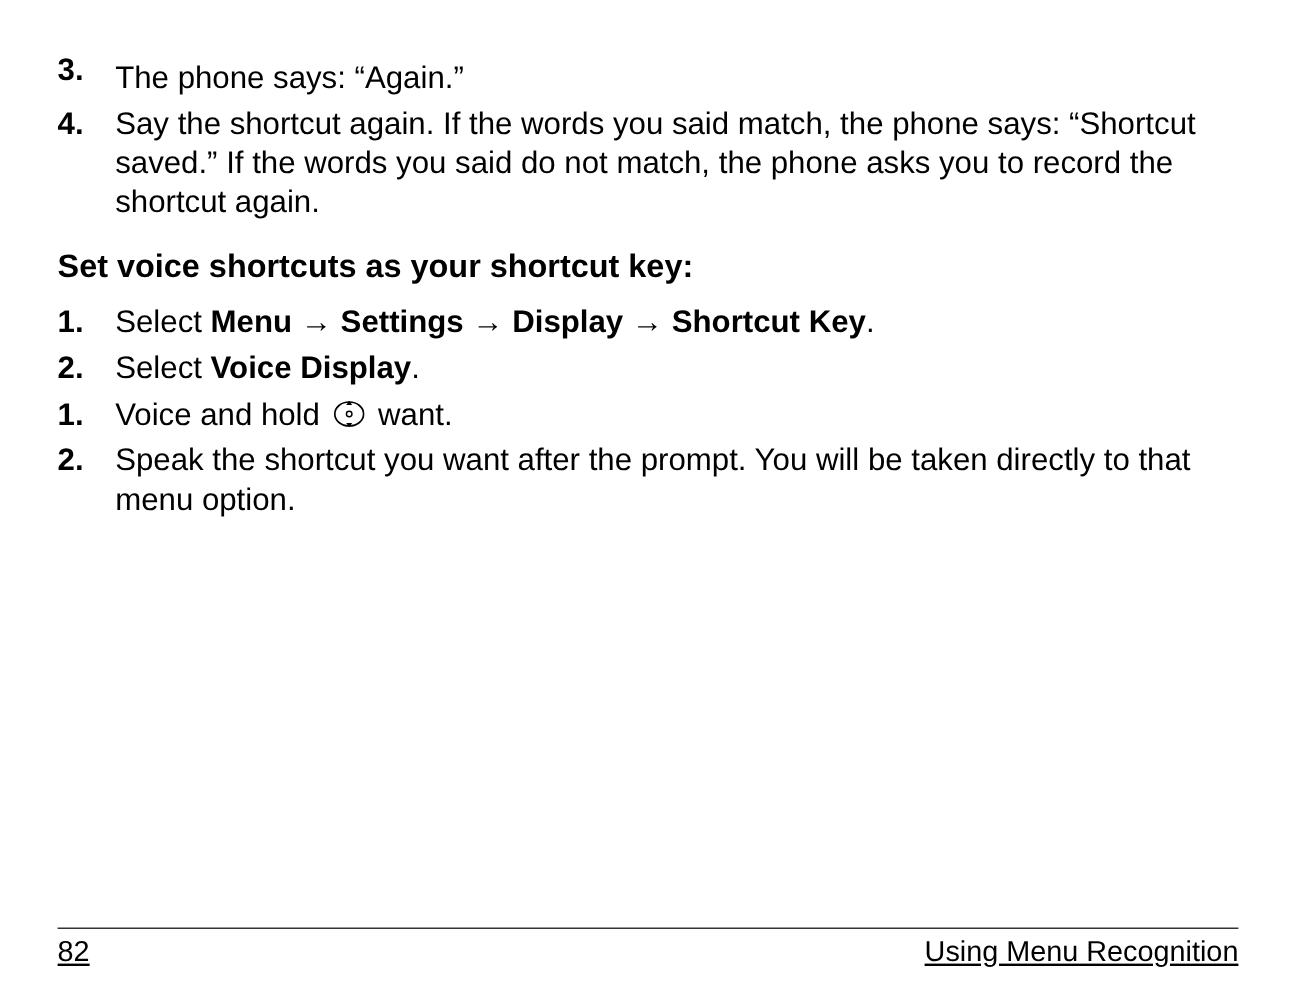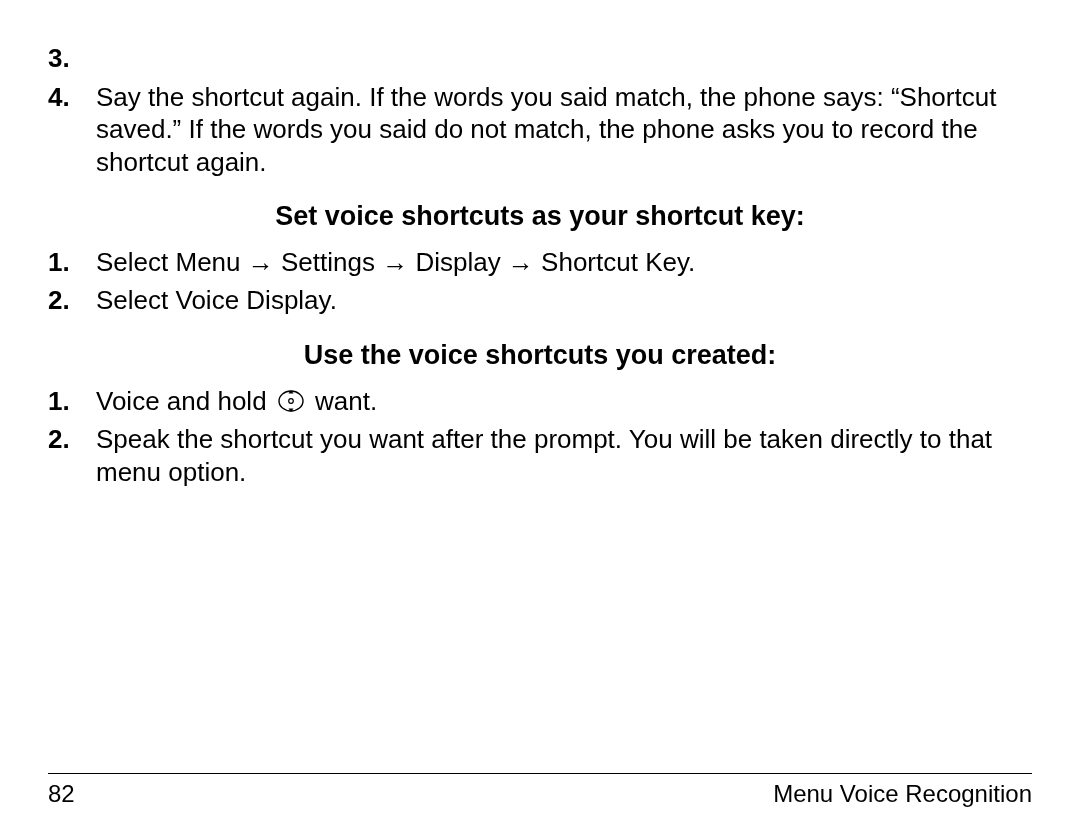--- a/index.html
+++ b/index.html
@@ -35,24 +35,23 @@
     flex: 1;
   }
   .para-sub {
     margin-top: 6px;
   }
   .heading {
     font-weight: bold;
     font-size: 27px;
     margin-top: 22px;
     margin-bottom: 12px;
-    text-align: center;
   }
   .bold {
-    font-weight: normal;
+    font-weight: bold;
   }
   .nav-icon {
     display: inline-block;
     vertical-align: -4px;
     margin: 0 4px;
   }
   .nav-icon svg {
     display: block;
   }
   .footer {
@@ -63,31 +62,33 @@
     font-size: 24px;
   }
   .footer-rule {
     border: none;
     border-top: 1.5px solid #000;
     margin: 0 0 6px 0;
   }
   .footer-row {
     display: flex;
     justify-content: space-between;
+    text-decoration: underline;
   }
 </style>
 </head>
 <body>
 
 <div class="page">
   <div class="content">
 
     <div class="ol-item">
       <div class="num">3.</div>
       <div class="body">
+        <div class="para-sub">The phone says: “Again.”</div>
       </div>
     </div>
 
     <div class="ol-item">
       <div class="num">4.</div>
       <div class="body">
         <div>Say the shortcut again. If the words you said match, the phone says: “Shortcut saved.” If the words you said do not match, the phone asks you to record the shortcut again.</div>
       </div>
     </div>
 
@@ -100,21 +101,20 @@
       </div>
     </div>
 
     <div class="ol-item">
       <div class="num">2.</div>
       <div class="body">
         <span>Select </span><span class="bold">Voice Display</span><span>.</span>
       </div>
     </div>
 
-    <div class="heading">Use the voice shortcuts you created:</div>
 
     <div class="ol-item">
       <div class="num">1.</div>
       <div class="body">
         <span>Voice and hold </span><span class="nav-icon">
           <svg width="26" height="26" viewBox="0 0 26 26">
             <ellipse cx="13" cy="13" rx="12" ry="10" fill="none" stroke="#000" stroke-width="1.4"></ellipse>
             <circle cx="13" cy="13" r="2.3" fill="none" stroke="#000" stroke-width="1.2"></circle>
             <polygon points="13,2 10.5,5.5 15.5,5.5" fill="#000"></polygon>
             <polygon points="13,24 10.5,20.5 15.5,20.5" fill="#000"></polygon>
@@ -129,16 +129,16 @@
         <span>Speak the shortcut you want after the prompt. You will be taken directly to that menu option.</span>
       </div>
     </div>
 
   </div>
 
   <div class="footer">
     <hr class="footer-rule">
     <div class="footer-row">
       <span>82</span>
-      <span>Menu Voice Recognition</span>
+      <span>Using Menu Recognition</span>
     </div>
   </div>
 </div>
 
 </body></html>

